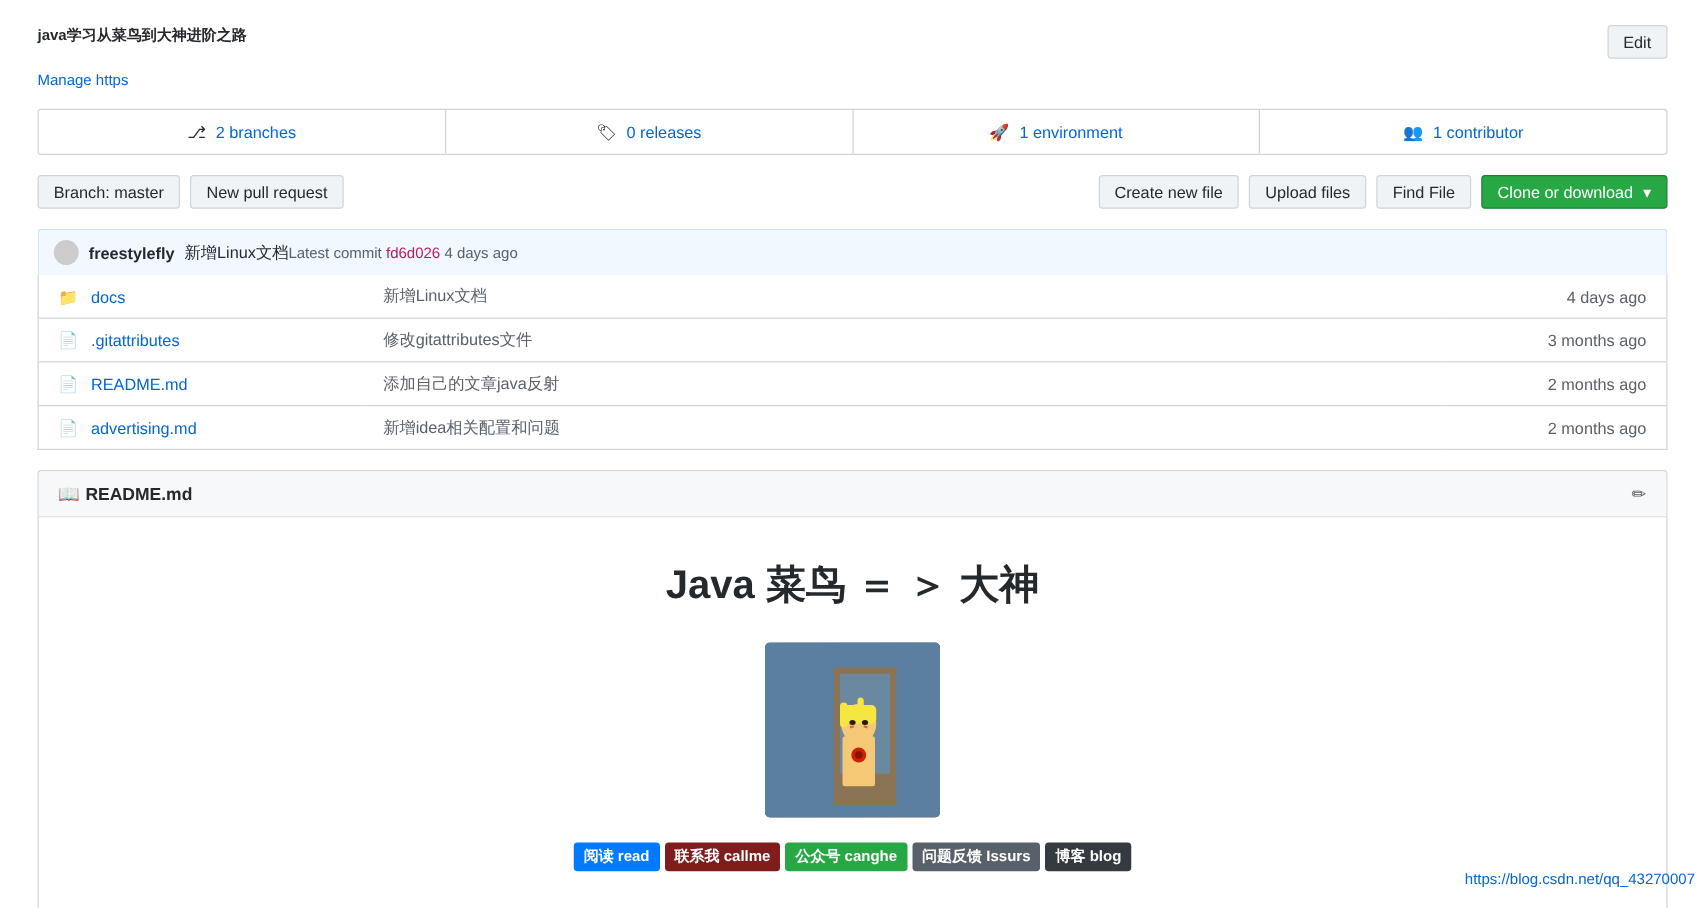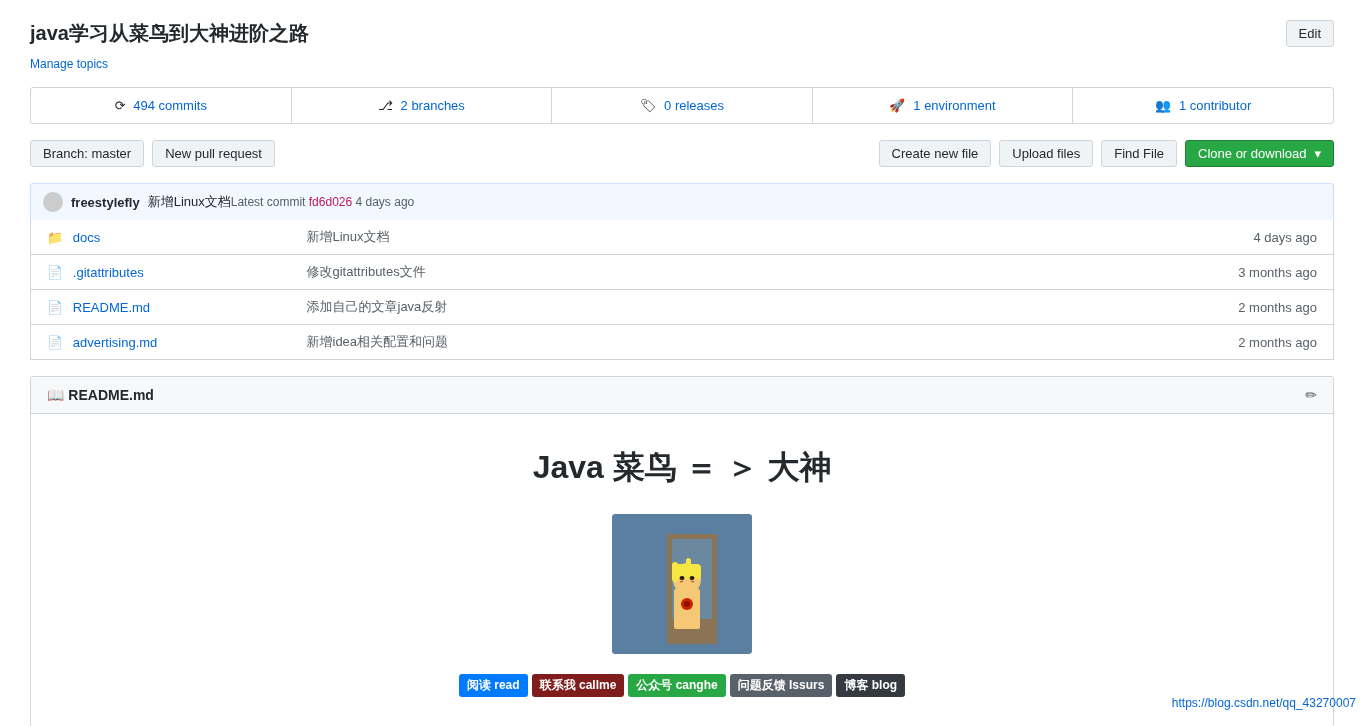--- a/index.html
+++ b/index.html
@@ -14,21 +14,21 @@
       margin: 0 auto;
       padding: 20px 30px;
     }
     .repo-header {
       display: flex;
       justify-content: space-between;
       align-items: flex-start;
       margin-bottom: 8px;
     }
     .repo-title {
-      font-size: 20px;
+      font-size: 12px;
       font-weight: 600;
       color: #24292e;
     }
     .edit-btn {
       border: 1px solid #d1d5da;
       background: #eff3f6;
       border-radius: 3px;
       padding: 5px 12px;
       font-size: 13px;
       cursor: pointer;
@@ -219,28 +219,24 @@
   </style>
 </head>
 <body>
 
 <div class="page-container">
   
   <div class="repo-header">
     <h1 class="repo-title">java学习从菜鸟到大神进阶之路</h1>
     <button class="edit-btn">Edit</button>
   </div>
-  <a class="manage-topics">Manage topics</a>
+  <a class="manage-topics">Manage https</a>
 
   
   <div class="stats-bar">
-    <div class="stat-item">
-      <span class="stat-icon">⟳</span>
-      <a><span>494</span> <span>commits</span></a>
-    </div>
     <div class="stat-item">
       <span class="stat-icon">⎇</span>
       <a><span>2</span> <span>branches</span></a>
     </div>
     <div class="stat-item">
       <span class="stat-icon">🏷</span>
       <a><span>0</span> <span>releases</span></a>
     </div>
     <div class="stat-item">
       <span class="stat-icon">🚀</span>

